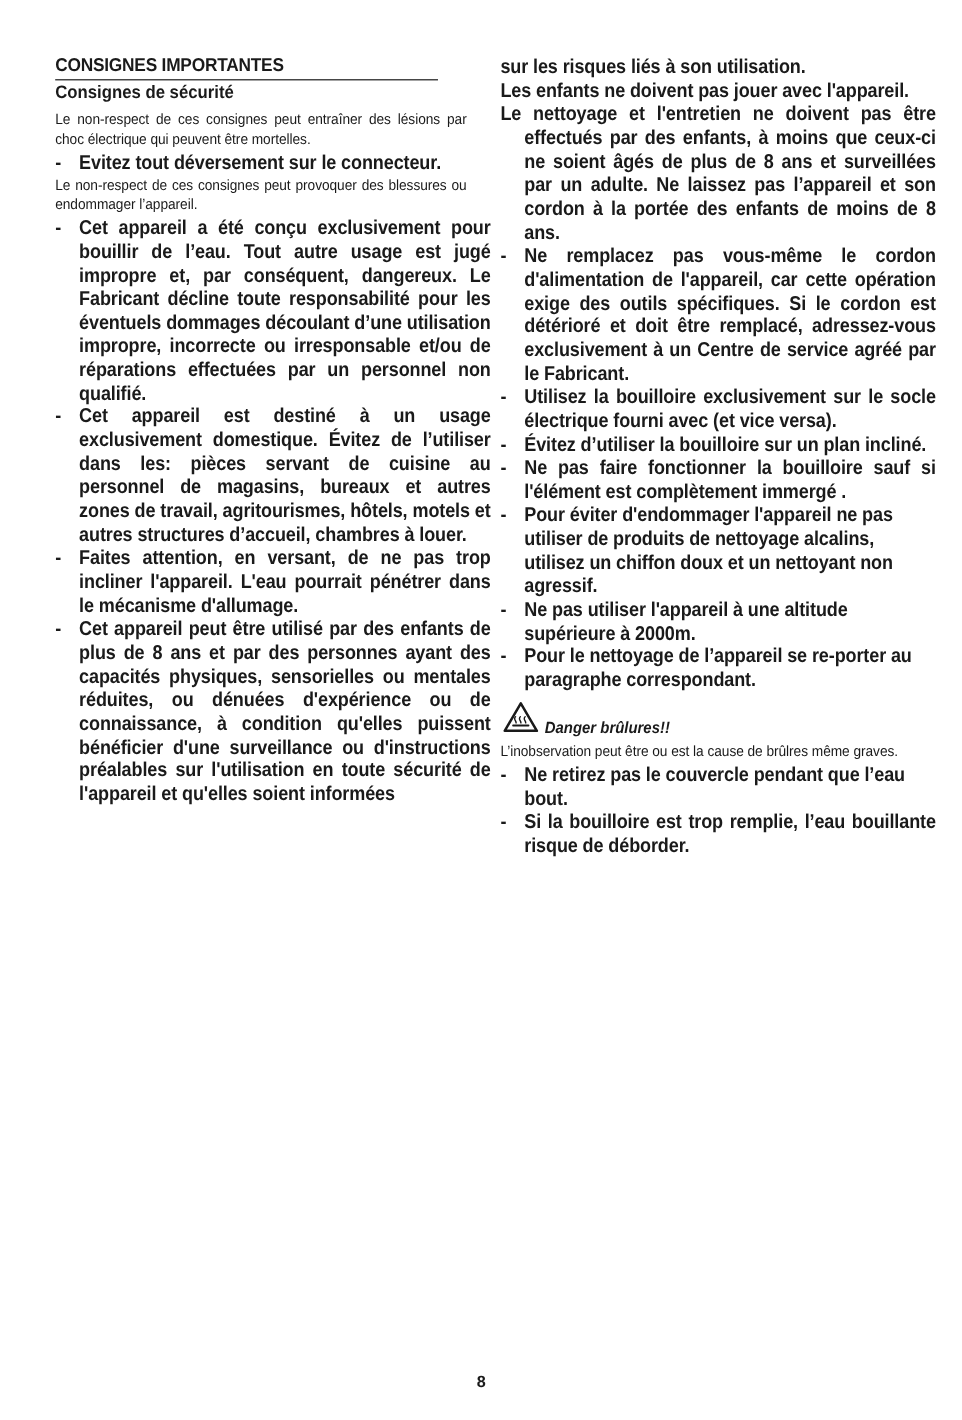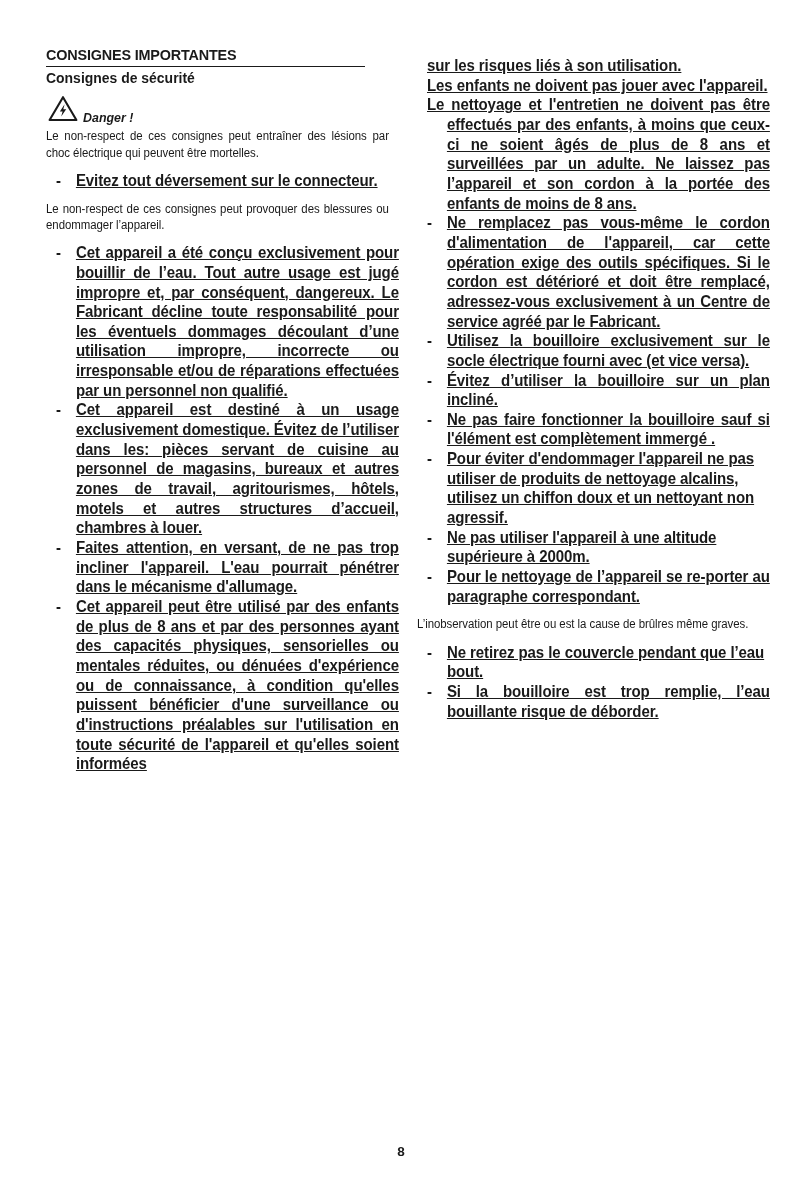--- a/index.html
+++ b/index.html
@@ -89,23 +89,22 @@
     margin: 0 0 2px 0;
     transform: scaleX(0.93);
     transform-origin: left top;
     width: 107.5%;
     letter-spacing: -0.05px;
   }
 
   
   ul.items {
     list-style: none;
-    margin: 10px;
+    margin: 0;
     padding: 0;
-    text-decoration: underline;
   }
   li.item {
     position: relative;
     font-size: 16.6px;
     font-weight: bold;
     line-height: 1.185;
     margin: 0 0 0 0;
     padding-left: 22px;
     text-align: justify;
     transform: scaleX(0.905);
@@ -143,103 +142,106 @@
 <body>
 
 <div class="page">
   <div class="columns">
 
     <div class="col">
 
       <div class="doc-title">CONSIGNES IMPORTANTES</div>
       <div class="doc-subtitle">Consignes de sécurité</div>
 
+      <p class="warn-body">Le non-respect de ces consignes peut entraîner des lésions par choc électrique qui peuvent être mortelles.</p>
+
+      <ul class="items">
+        <li class="item">
+          <span class="dash">-</span>
+          <span>Evitez tout déversement sur le connecteur.</span>
+        </li>
+      </ul>
+
+      <p class="warn-body">Le non-respect de ces consignes peut provoquer des blessures ou endommager l’appareil.</p>
+
+      <ul class="items">
+        <li class="item">
+          <span class="dash">-</span>
+          <span>Cet appareil a été conçu exclusivement pour bouillir de l’eau. Tout autre usage est jugé impropre et, par conséquent, dangereux. Le Fabricant décline toute responsabilité pour les éventuels dommages découlant d’une utilisation impropre, incorrecte ou irresponsable et/ou de réparations effectuées par un personnel non qualifié.</span>
+        </li>
+        <li class="item">
+          <span class="dash">-</span>
+          <span>Cet appareil est destiné à un usage exclusivement domestique. Évitez de l’utiliser dans les: pièces servant de cuisine au personnel de magasins, bureaux et autres zones de travail, agritourismes, hôtels, motels et autres structures d’accueil, chambres à louer.</span>
+        </li>
+        <li class="item">
+          <span class="dash">-</span>
+          <span>Faites attention, en versant, de ne pas trop incliner l'appareil. L'eau pourrait pénétrer dans le mécanisme d'allumage.</span>
+        </li>
+        <li class="item">
+          <span class="dash">-</span>
+          <span>Cet appareil peut être utilisé par des enfants de plus de 8 ans et par des personnes ayant des capacités physiques, sensorielles ou mentales réduites, ou dénuées d'expérience ou de connaissance, à condition qu'elles puissent bénéficier d'une surveillance ou d'instructions préalables sur l'utilisation en toute sécurité de l'appareil et qu'elles soient informées</span>
+        </li>
+      </ul>
+    </div>
+
+    <div class="col">
+
+      <ul class="items">
+        <li class="item plain">
+          <span>sur les risques liés à son utilisation.</span>
+        </li>
+        <li class="item plain">
+          <span>Les enfants ne doivent pas jouer avec l'appareil.</span>
+        </li>
+        <li class="item plain">
+          <span>Le nettoyage et l'entretien ne doivent pas être effectués par des enfants, à moins que ceux-ci ne soient âgés de plus de 8 ans et surveillées par un adulte. Ne laissez pas l’appareil et son cordon à la portée des enfants de moins de 8 ans.</span>
+        </li>
+
+        <li class="item">
+          <span class="dash">-</span>
+          <span>Ne remplacez pas vous-même le cordon d'alimentation de l'appareil, car cette opération exige des outils spécifiques. Si le cordon est détérioré et doit être remplacé, adressez-vous exclusivement à un Centre de service agréé par le Fabricant.</span>
+        </li>
+        <li class="item">
+          <span class="dash">-</span>
+          <span>Utilisez la bouilloire exclusivement sur le socle électrique fourni avec (et vice versa).</span>
+        </li>
+        <li class="item">
+          <span class="dash">-</span>
+          <span>Évitez d’utiliser la bouilloire sur un plan incliné.</span>
+        </li>
+        <li class="item">
+          <span class="dash">-</span>
+          <span>Ne pas faire fonctionner la bouilloire sauf si l'élément est complètement immergé .</span>
+        </li>
+        <li class="item tight">
+          <span class="dash">-</span>
+          <span>Pour éviter d'endommager l'appareil ne pas utiliser de produits de nettoyage alcalins, utilisez un chiffon doux et un nettoyant non agressif.</span>
+        </li>
+        <li class="item tight">
+          <span class="dash">-</span>
+          <span>Ne pas utiliser l'appareil à une altitude supérieure à 2000m.</span>
+        </li>
+        <li class="item tight">
+          <span class="dash">-</span>
+          <span>Pour le nettoyage de l’appareil se re-porter au paragraphe correspondant.</span>
+        </li>
+      </ul>
+
       <div class="warn-head">
         <span class="tri">
           <svg width="30" height="27" viewBox="0 0 30 27">
             <path d="M15 2.2 L28.4 25 L1.6 25 Z" fill="none" stroke="#1a1a1a" stroke-width="2.1" stroke-linejoin="round"></path>
-            <path d="M16.6 9.2 L11.9 16.4 L14.6 16.4 L13.2 21.6 L18.2 14.2 L15.3 14.2 Z" fill="#1a1a1a"></path>
+            <path d="M8.6 20.6 L21.4 20.6" stroke="#1a1a1a" stroke-width="1.6" stroke-linecap="round"></path>
+            <path d="M11.1 18.4 C11.1 16.6 9.9 16.4 9.9 14.9 C9.9 13.8 10.6 13.3 10.6 13.3" fill="none" stroke="#1a1a1a" stroke-width="1.2" stroke-linecap="round"></path>
+            <path d="M15.1 18.4 C15.1 16.6 13.9 16.4 13.9 14.9 C13.9 13.8 14.6 13.3 14.6 13.3" fill="none" stroke="#1a1a1a" stroke-width="1.2" stroke-linecap="round"></path>
+            <path d="M19.1 18.4 C19.1 16.6 17.9 16.4 17.9 14.9 C17.9 13.8 18.6 13.3 18.6 13.3" fill="none" stroke="#1a1a1a" stroke-width="1.2" stroke-linecap="round"></path>
           </svg>
         </span>
-        <span class="warn-label">Danger !</span>
+        <span class="warn-label">Danger brûlures!!</span>
       </div>
-      <p class="warn-body">Le non-respect de ces consignes peut entraîner des lésions par choc électrique qui peuvent être mortelles.</p>
-
-      <ul class="items">
-        <li class="item">
-          <span class="dash">-</span>
-          <span>Evitez tout déversement sur le connecteur.</span>
-        </li>
-      </ul>
-
-      <p class="warn-body">Le non-respect de ces consignes peut provoquer des blessures ou endommager l’appareil.</p>
-
-      <ul class="items">
-        <li class="item">
-          <span class="dash">-</span>
-          <span>Cet appareil a été conçu exclusivement pour bouillir de l’eau. Tout autre usage est jugé impropre et, par conséquent, dangereux. Le Fabricant décline toute responsabilité pour les éventuels dommages découlant d’une utilisation impropre, incorrecte ou irresponsable et/ou de réparations effectuées par un personnel non qualifié.</span>
-        </li>
-        <li class="item">
-          <span class="dash">-</span>
-          <span>Cet appareil est destiné à un usage exclusivement domestique. Évitez de l’utiliser dans les: pièces servant de cuisine au personnel de magasins, bureaux et autres zones de travail, agritourismes, hôtels, motels et autres structures d’accueil, chambres à louer.</span>
-        </li>
-        <li class="item">
-          <span class="dash">-</span>
-          <span>Faites attention, en versant, de ne pas trop incliner l'appareil. L'eau pourrait pénétrer dans le mécanisme d'allumage.</span>
-        </li>
-        <li class="item">
-          <span class="dash">-</span>
-          <span>Cet appareil peut être utilisé par des enfants de plus de 8 ans et par des personnes ayant des capacités physiques, sensorielles ou mentales réduites, ou dénuées d'expérience ou de connaissance, à condition qu'elles puissent bénéficier d'une surveillance ou d'instructions préalables sur l'utilisation en toute sécurité de l'appareil et qu'elles soient informées</span>
-        </li>
-      </ul>
-    </div>
-
-    <div class="col">
-
-      <ul class="items">
-        <li class="item plain">
-          <span>sur les risques liés à son utilisation.</span>
-        </li>
-        <li class="item plain">
-          <span>Les enfants ne doivent pas jouer avec l'appareil.</span>
-        </li>
-        <li class="item plain">
-          <span>Le nettoyage et l'entretien ne doivent pas être effectués par des enfants, à moins que ceux-ci ne soient âgés de plus de 8 ans et surveillées par un adulte. Ne laissez pas l’appareil et son cordon à la portée des enfants de moins de 8 ans.</span>
-        </li>
-
-        <li class="item">
-          <span class="dash">-</span>
-          <span>Ne remplacez pas vous-même le cordon d'alimentation de l'appareil, car cette opération exige des outils spécifiques. Si le cordon est détérioré et doit être remplacé, adressez-vous exclusivement à un Centre de service agréé par le Fabricant.</span>
-        </li>
-        <li class="item">
-          <span class="dash">-</span>
-          <span>Utilisez la bouilloire exclusivement sur le socle électrique fourni avec (et vice versa).</span>
-        </li>
-        <li class="item">
-          <span class="dash">-</span>
-          <span>Évitez d’utiliser la bouilloire sur un plan incliné.</span>
-        </li>
-        <li class="item">
-          <span class="dash">-</span>
-          <span>Ne pas faire fonctionner la bouilloire sauf si l'élément est complètement immergé .</span>
-        </li>
-        <li class="item tight">
-          <span class="dash">-</span>
-          <span>Pour éviter d'endommager l'appareil ne pas utiliser de produits de nettoyage alcalins, utilisez un chiffon doux et un nettoyant non agressif.</span>
-        </li>
-        <li class="item tight">
-          <span class="dash">-</span>
-          <span>Ne pas utiliser l'appareil à une altitude supérieure à 2000m.</span>
-        </li>
-        <li class="item tight">
-          <span class="dash">-</span>
-          <span>Pour le nettoyage de l’appareil se re-porter au paragraphe correspondant.</span>
-        </li>
-      </ul>
-
       <p class="warn-body">L’inobservation peut être ou est la cause de brûlres même graves.</p>
 
       <ul class="items">
         <li class="item tight">
           <span class="dash">-</span>
           <span>Ne retirez pas le couvercle pendant que l’eau bout.</span>
         </li>
         <li class="item">
           <span class="dash">-</span>
           <span>Si la bouilloire est trop remplie, l’eau bouillante risque de déborder.</span>

